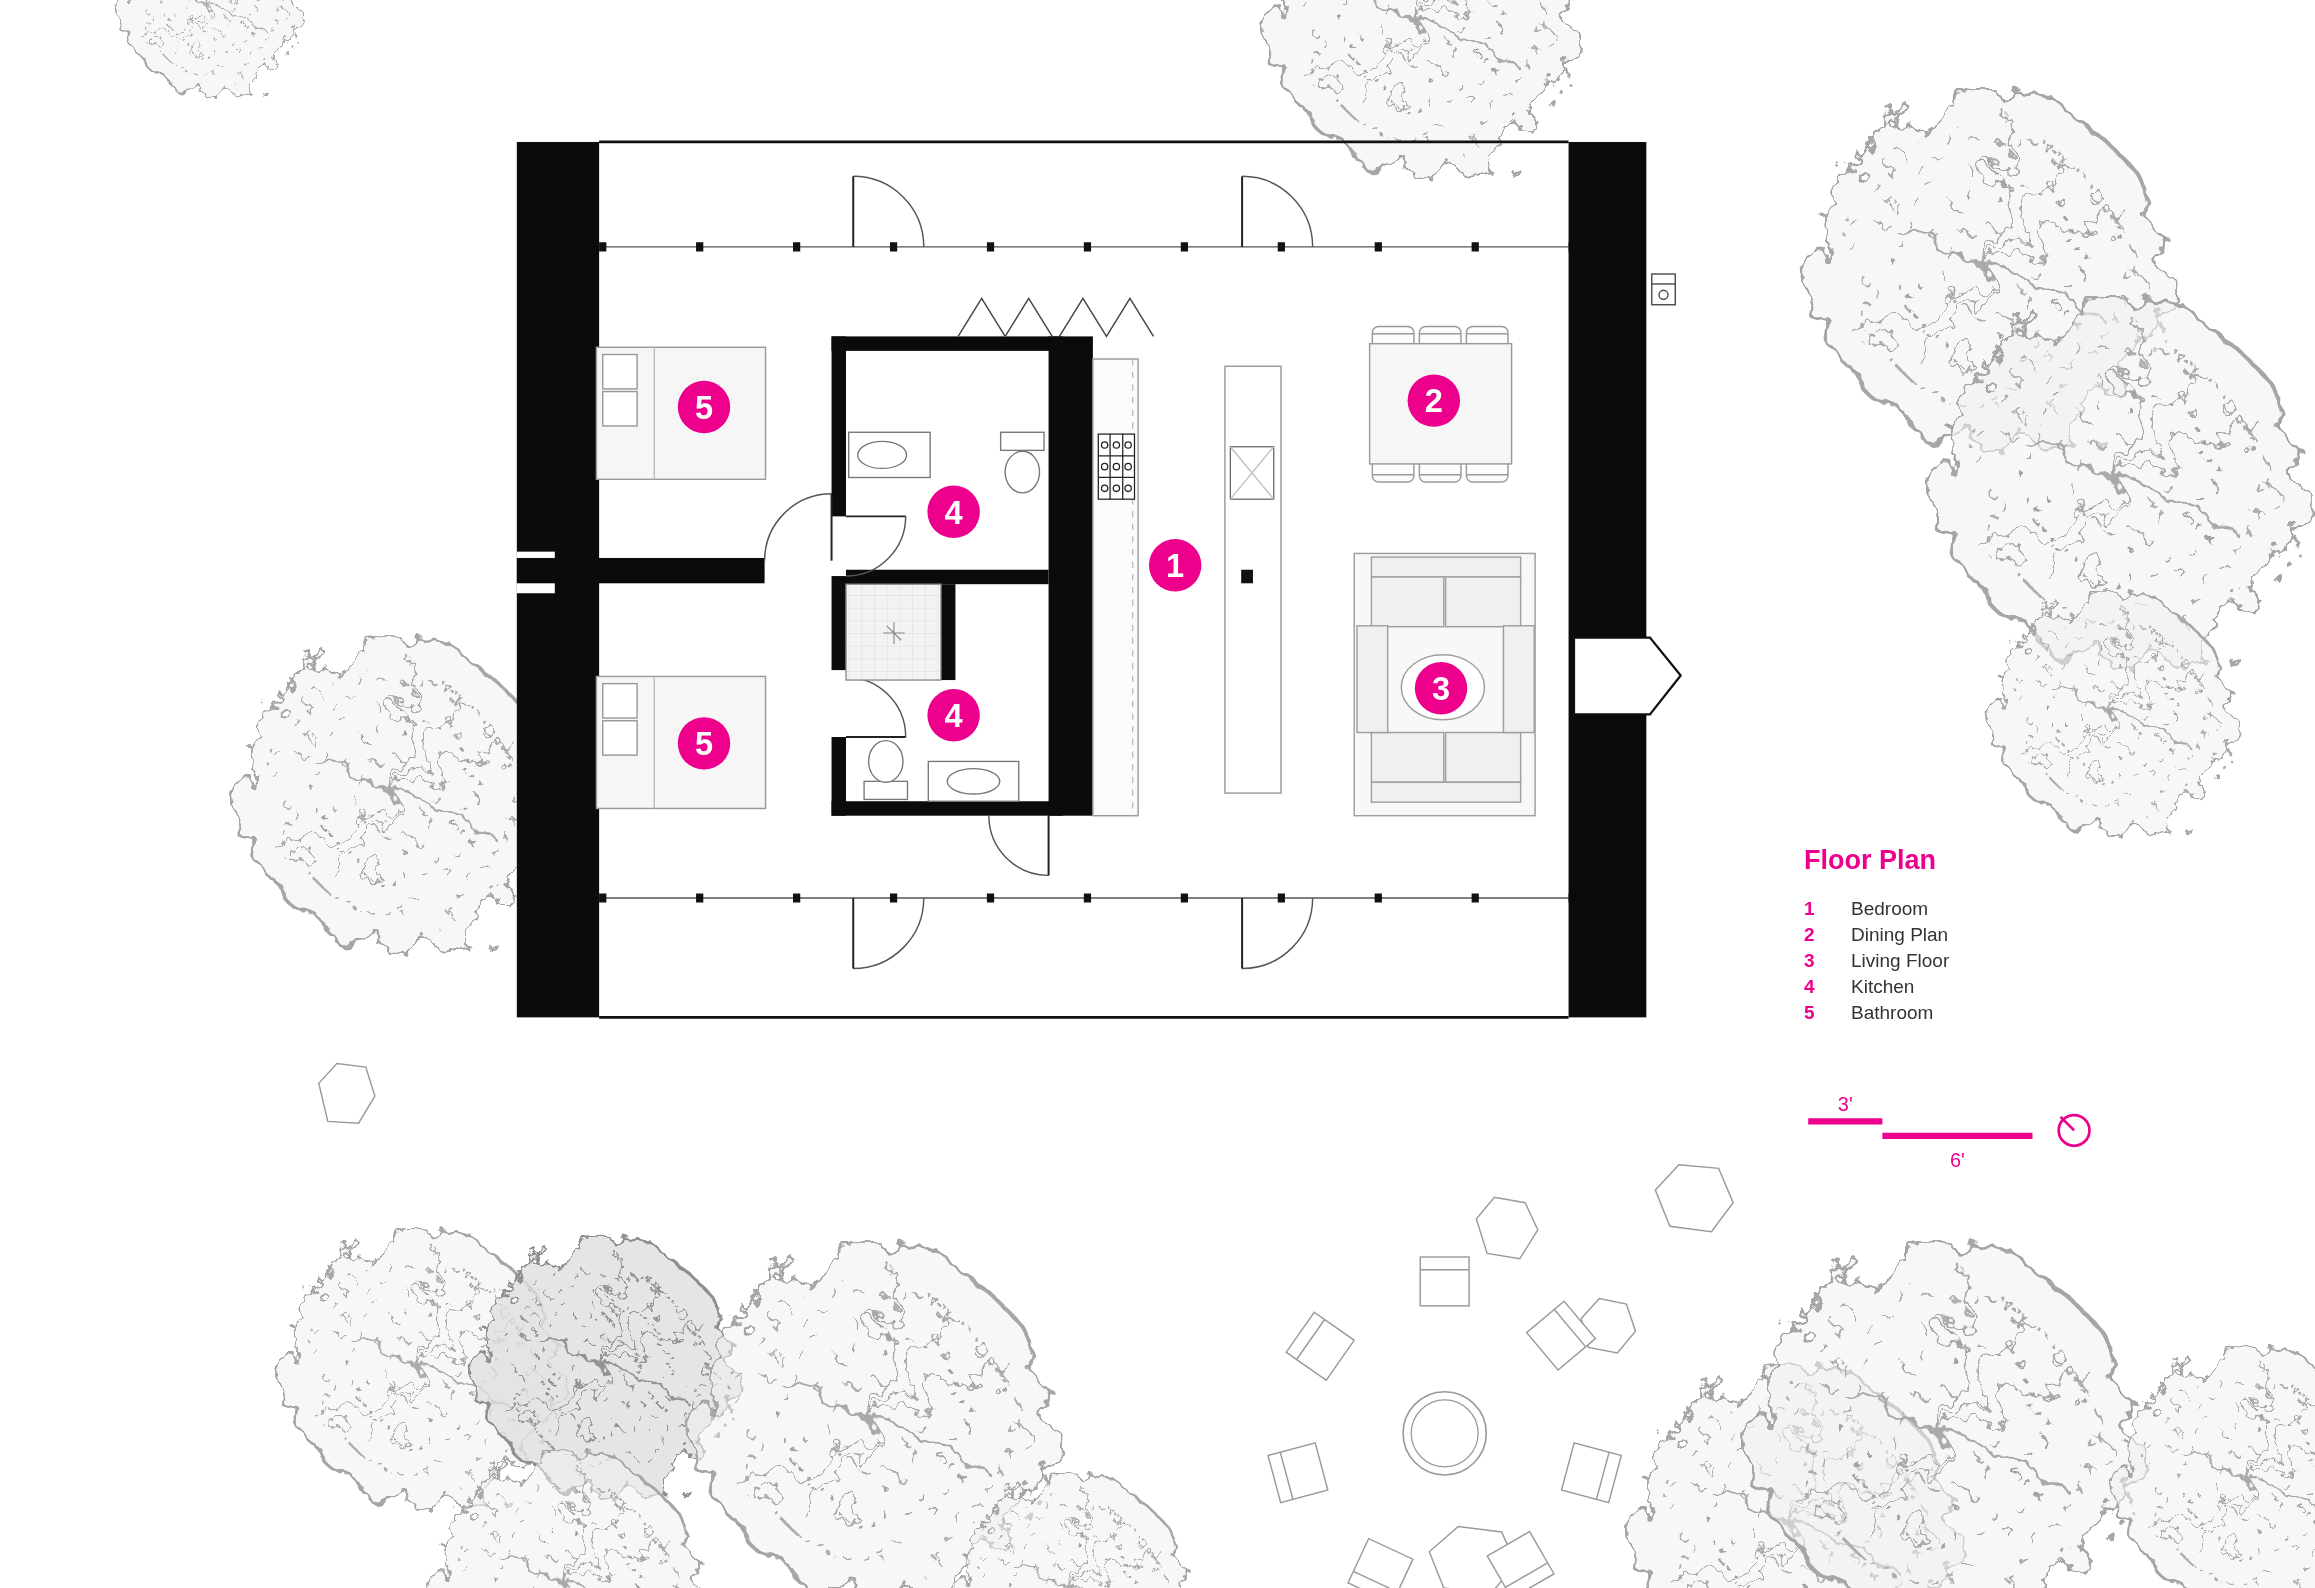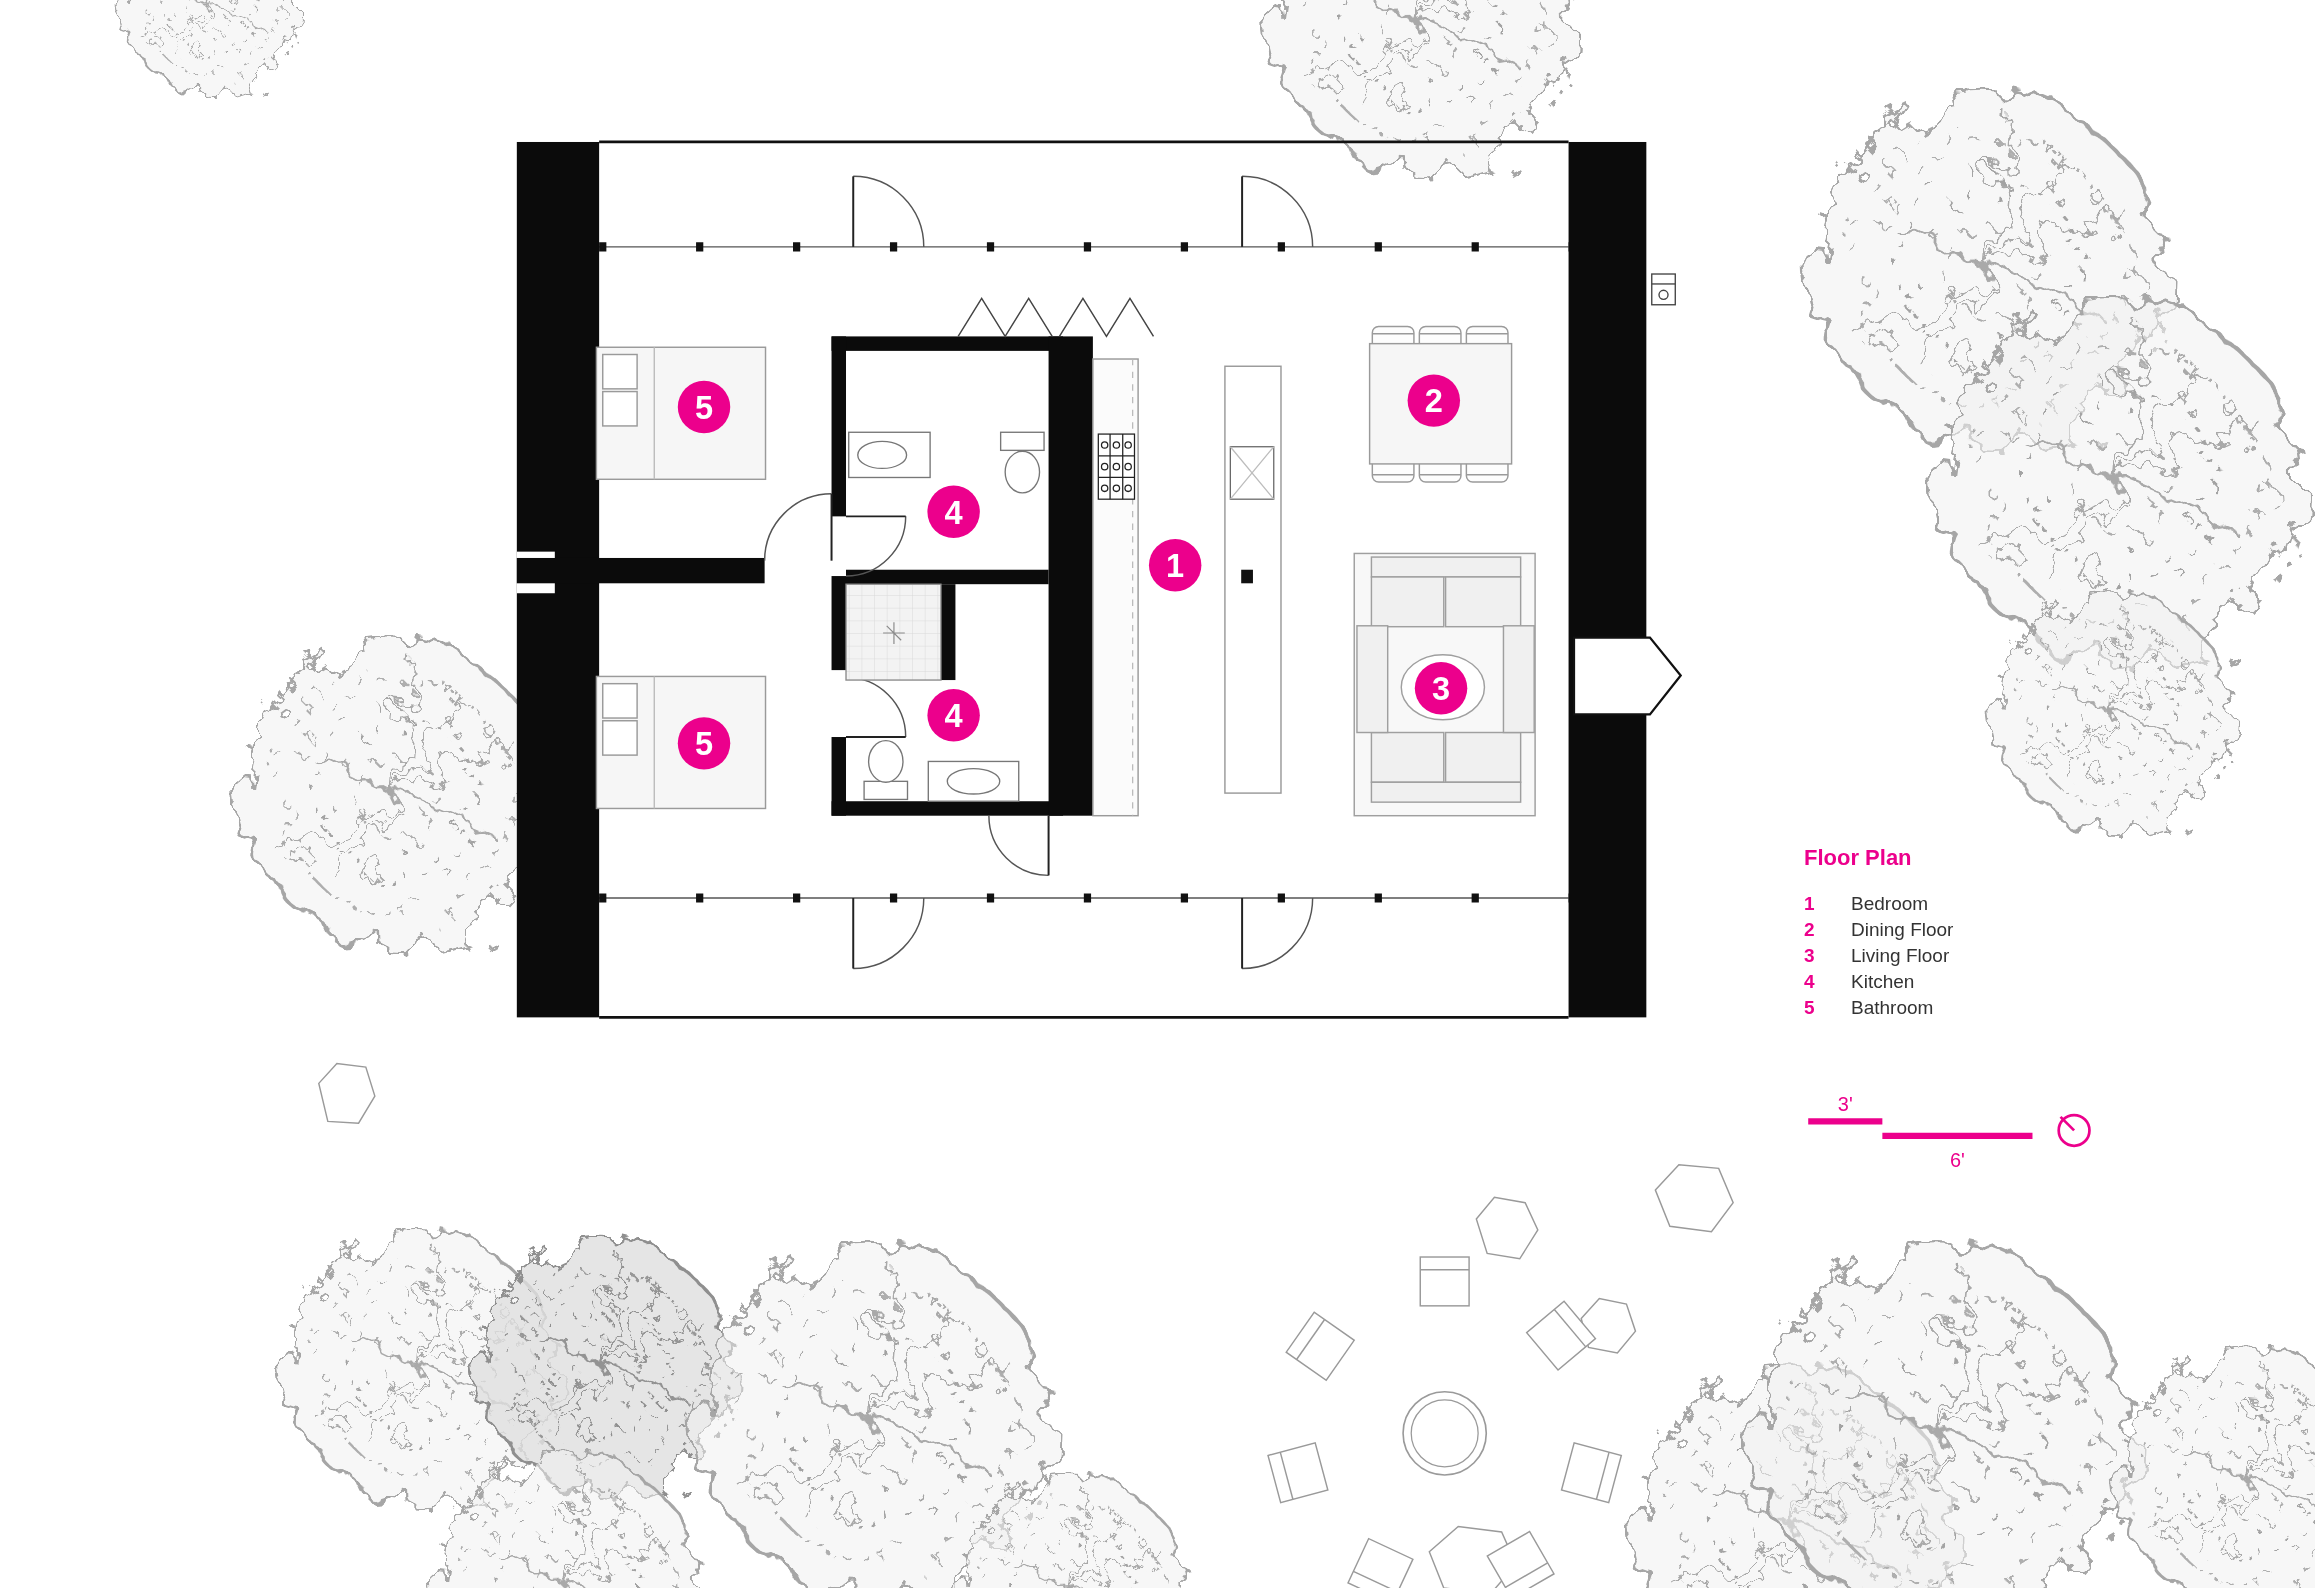--- a/index.html
+++ b/index.html
@@ -1,20 +1,20 @@
 <!DOCTYPE html>
 <html style="font-size:14.5px"><head>
 <meta charset="utf-8">
 <style>
   html,body{margin:0;padding:0;background:#ffffff;}
   body{width:2316px;height:1588px;overflow:hidden;font-family:"Liberation Sans",sans-serif;}
   .stage{position:relative;width:2316px;height:1588px;background:#fff;}
   svg.plan-svg{position:absolute;left:0;top:0;}
   .legend{position:absolute;left:1804px;top:845px;}
-  .legend-title{color:#EC008C;font-size:22px;font-weight:bold;margin:0 0 20px 0;}
+  .legend-title{color:#EC008C;font-size:27px;font-weight:bold;margin:0 0 20px 0;}
   .legend ul{list-style:none;margin:0;padding:0;}
   .legend li{display:flex;font-size:19px;line-height:26px;color:#2b2b2b;}
   .legend li .num{color:#EC008C;font-weight:bold;width:47px;flex:0 0 47px;}
   .legend li .lab{color:#333;}
   text.scale-label{fill:#EC008C;font-size:22px;font-family:"Liberation Sans",sans-serif;}
   text.marker-num{fill:#ffffff;font-size:36px;font-weight:bold;font-family:"Liberation Sans",sans-serif;text-anchor:middle;}
 </style>
 </head>
 <body>
 
@@ -311,21 +311,21 @@
 
 <div class="legend">
   <div class="legend-title">Floor Plan</div>
   <ul>
     <li>
       <span class="num">1</span>
       <span class="lab">Bedroom</span>
     </li>
     <li>
       <span class="num">2</span>
-      <span class="lab">Dining Floor</span>
+      <span class="lab">Dining Plan</span>
     </li>
     <li>
       <span class="num">3</span>
       <span class="lab">Living Floor</span>
     </li>
     <li>
       <span class="num">4</span>
       <span class="lab">Kitchen</span>
     </li>
     <li>

